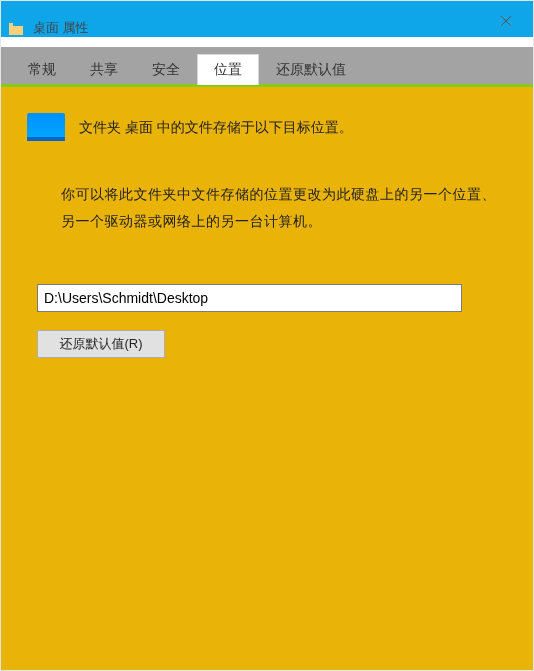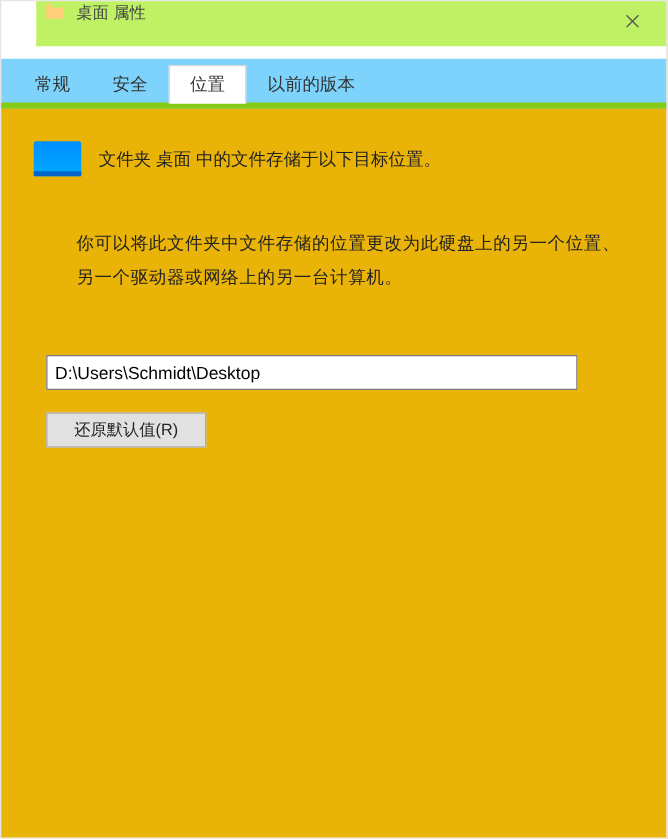--- a/index.html
+++ b/index.html
@@ -18,26 +18,25 @@
     width: 534px;
     height: 671px;
     display: flex;
     flex-direction: column;
     border: 1px solid #e5e5e5;
     background: #fff;
   }
   .titlebar {
     height: 36px;
     display: flex;
-    align-items: flex-start;
+    align-items: flex-end;
     padding: 0 4px 0 8px;
-    background: #bef264;
+    background: #0ea5e9;
     color: #333;
     font-size: 13px;
-    margin-left: 28px;
   }
   .titlebar-icon {
     width: 16px;
     height: 16px;
     margin-right: 8px;
     position: relative;
     display: inline-block;
   }
   .titlebar-icon::before {
     content: "";
@@ -70,23 +69,23 @@
     color: #666;
     cursor: pointer;
     font-size: 12px;
   }
   .titlebar-close svg { stroke: #555; }
 
   .tabs-row {
     display: flex;
     align-items: flex-end;
     padding: 0 10px;
-    border-bottom: 5px solid #84cc16;
+    border-bottom: 3px solid #84cc16;
     height: 40px;
-    background: #7dd3fc;
+    background: #a3a3a3;
     margin-top: 10px;
     text-align: center;
   }
   .tab {
     padding: 6px 16px 6px;
     font-size: 14px;
     color: #333;
     cursor: pointer;
     border: 1px solid transparent;
     border-bottom: none;
@@ -182,23 +181,24 @@
     <div class="titlebar-close">
       <svg width="10" height="10" viewBox="0 0 10 10">
         <line x1="0" y1="0" x2="10" y2="10" stroke-width="1"></line>
         <line x1="10" y1="0" x2="0" y2="10" stroke-width="1"></line>
       </svg>
     </div>
   </div>
 
   <div class="tabs-row">
     <div class="tab">常规</div>
+    <div class="tab">共享</div>
     <div class="tab">安全</div>
     <div class="tab active">位置</div>
-    <div class="tab">以前的版本</div>
+    <div class="tab">还原默认值</div>
   </div>
 
   <div class="content">
 
     <div class="row-desc">
       <div class="desktop-icon"></div>
       <div class="row-desc-text">文件夹 桌面 中的文件存储于以下目标位置。</div>
     </div>
 
     <div class="long-text">你可以将此文件夹中文件存储的位置更改为此硬盘上的另一个位置、另一个驱动器或网络上的另一台计算机。</div>

